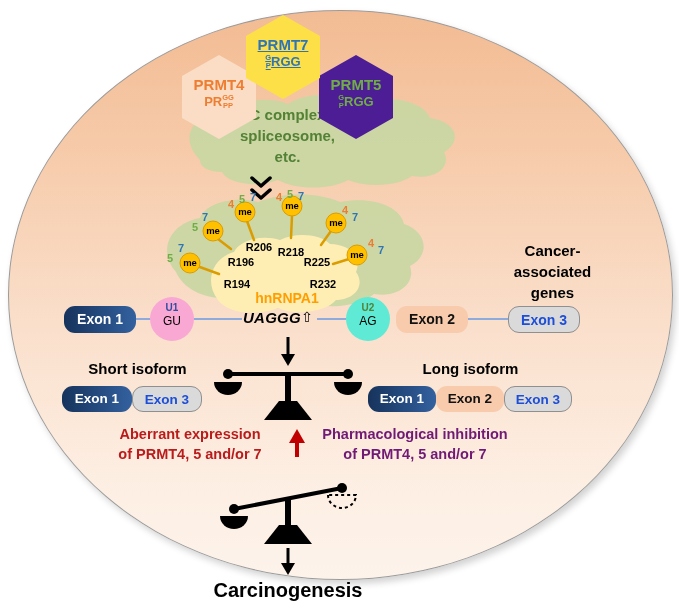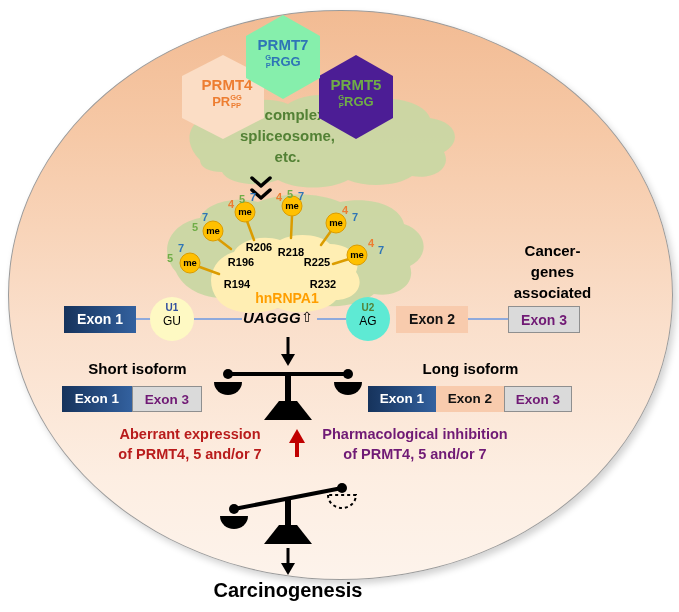--- a/index.html
+++ b/index.html
@@ -10,36 +10,36 @@
         background:linear-gradient(180deg,#f2bb93 0%,#f6c9a7 22%,#fadfcb 55%,#fdeee2 82%,#fdf3eb 100%);
         border:1px solid #9b9b9b;box-shadow:3px 4px 7px rgba(0,0,0,.18);z-index:0;}
   svg.layer{left:0;top:0;z-index:1;}
   .ov{z-index:2;}
   .hex{clip-path:polygon(50% 0,100% 25%,100% 75%,50% 100%,0 75%,0 25%);
        width:74px;height:84px;text-align:center;z-index:3;}
   .hex .name{font-weight:bold;font-size:15px;margin-top:22px;line-height:16px;}
   .hex .motif{font-weight:bold;font-size:13px;display:flex;align-items:center;
               justify-content:center;line-height:13px;margin-top:1px;}
   .stack{display:inline-flex;flex-direction:column;font-size:7.5px;line-height:7.5px;font-weight:bold;}
-  .hex-prmt7{background:#86efac;color:#2E75B6;}
-  .hex-prmt4{background:#fbddc5;color:#ED7D31;padding-left:8px;}
+  .hex-prmt7{background:#fde047;color:#2E75B6;text-decoration:underline;}
+  .hex-prmt4{background:#fbddc5;color:#ED7D31;}
   .hex-prmt5{background:#4c1d95;color:#70AD47;}
   .lbl{font-weight:bold;color:#000;text-align:center;}
   .green-lbl{color:#538135;font-weight:bold;text-align:center;font-size:15px;line-height:21px;}
   .red-lbl{color:#701a75;font-weight:bold;text-align:center;font-size:14.5px;line-height:20px;}
   .blk-lbl{color:#b91c1c;font-weight:bold;text-align:center;font-size:14.5px;line-height:20px;}
-  .exon{height:27px;line-height:27px;text-align:center;font-weight:bold;font-size:14px;box-sizing:border-box;}
+  .exon{height:27px;line-height:27px;text-align:center;font-weight:bold;font-size:14px;box-sizing:border-box;border-radius:11px;}
   .exon1{background:linear-gradient(90deg,#16335c,#33619f);color:#fff;}
   .exon2{background:#f8cbad;color:#111;}
-  .exon3{background:#dadada;color:#701a75;border:1px solid #8f8f8f;}
+  .exon3{background:#dadada;color:#1d4ed8;border:1px solid #8f8f8f;}
   .exon-sm{height:26px;line-height:26px;font-size:13.5px;}
   .snrnp{width:44px;height:44px;border-radius:50%;text-align:center;box-sizing:border-box;padding-top:5px;}
   .snrnp .u{font-size:10px;font-weight:bold;line-height:11px;}
   .snrnp .site{font-size:12px;font-weight:normal;line-height:17px;color:#000;}
-  .u1{background:#fef9c3;}.u1 .u{color:#2f4d9e;}
+  .u1{background:#f9a8d4;}.u1 .u{color:#2f4d9e;}
   .u2{background:#5eead4;}.u2 .u{color:#538135;}
   .branch{font-weight:bold;font-size:15px;letter-spacing:.3px;color:#000;text-align:center;}
   .caret{font-size:14px;font-weight:normal;position:relative;top:-1px;}
 </style>
 </head>
 <body>
 
 <div id="canvas">
 
   <div class="abs cell"></div>
@@ -200,22 +200,22 @@
   </div>
 
   <div class="abs ov green-lbl" style="left:195px;top:104px;width:185px;">
     <div>C complex</div>
     <div>spliceosome,</div>
     <div>etc.</div>
   </div>
 
   <div class="abs ov lbl" style="left:495px;top:240px;width:115px;font-size:15px;line-height:21px;">
     <div>Cancer-</div>
+    <div>associated</div>
     <div>genes</div>
-    <div>associated</div>
   </div>
 
   <div class="abs ov exon exon1" style="left:64px;top:306px;width:72px;">Exon 1</div>
   <div class="abs ov snrnp u1" style="left:150px;top:297px;">
     <div class="u">U1</div>
     <div class="site">GU</div>
   </div>
   <div class="abs ov branch" style="left:238px;top:309px;width:80px;font-style:italic;"><span>UAGGG</span><span class="caret">⇧</span></div>
   <div class="abs ov snrnp u2" style="left:346px;top:297px;">
     <div class="u">U2</div>

